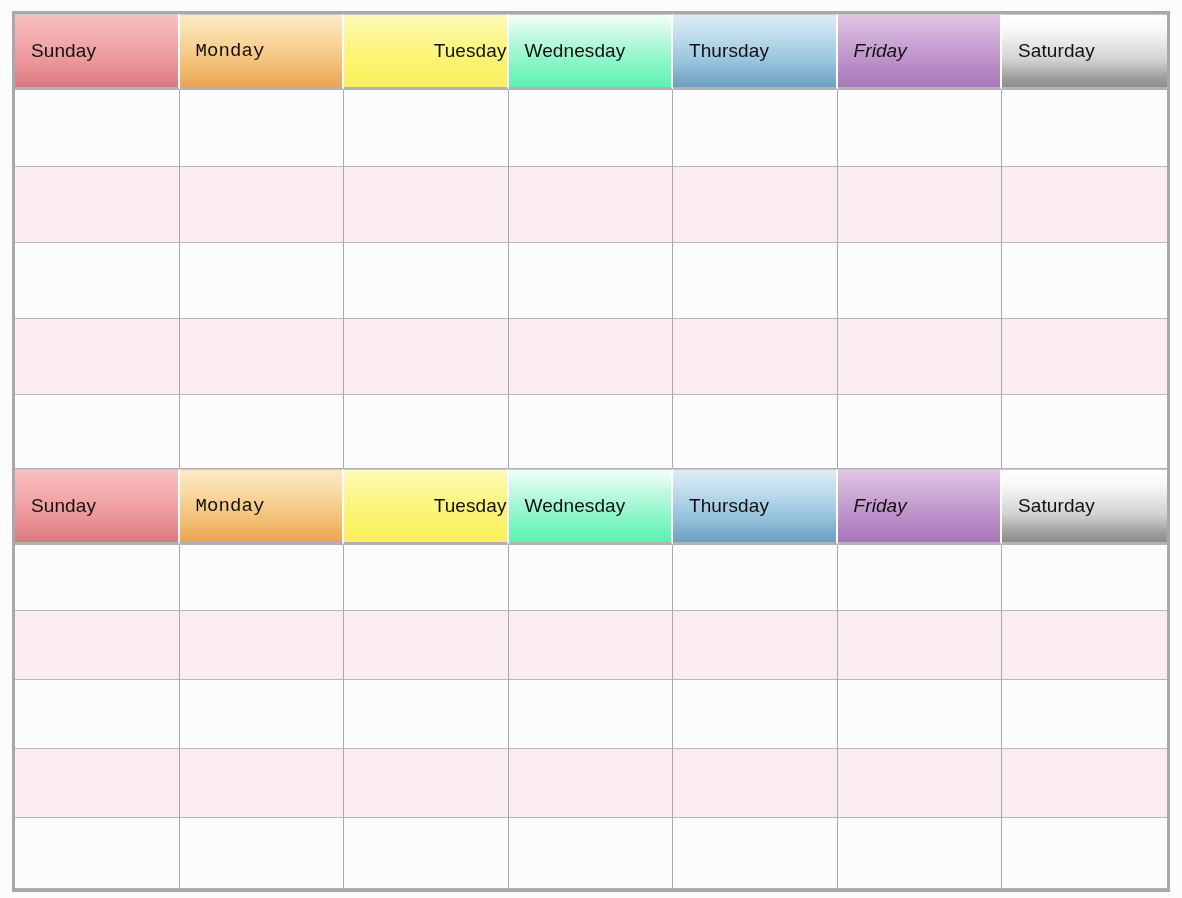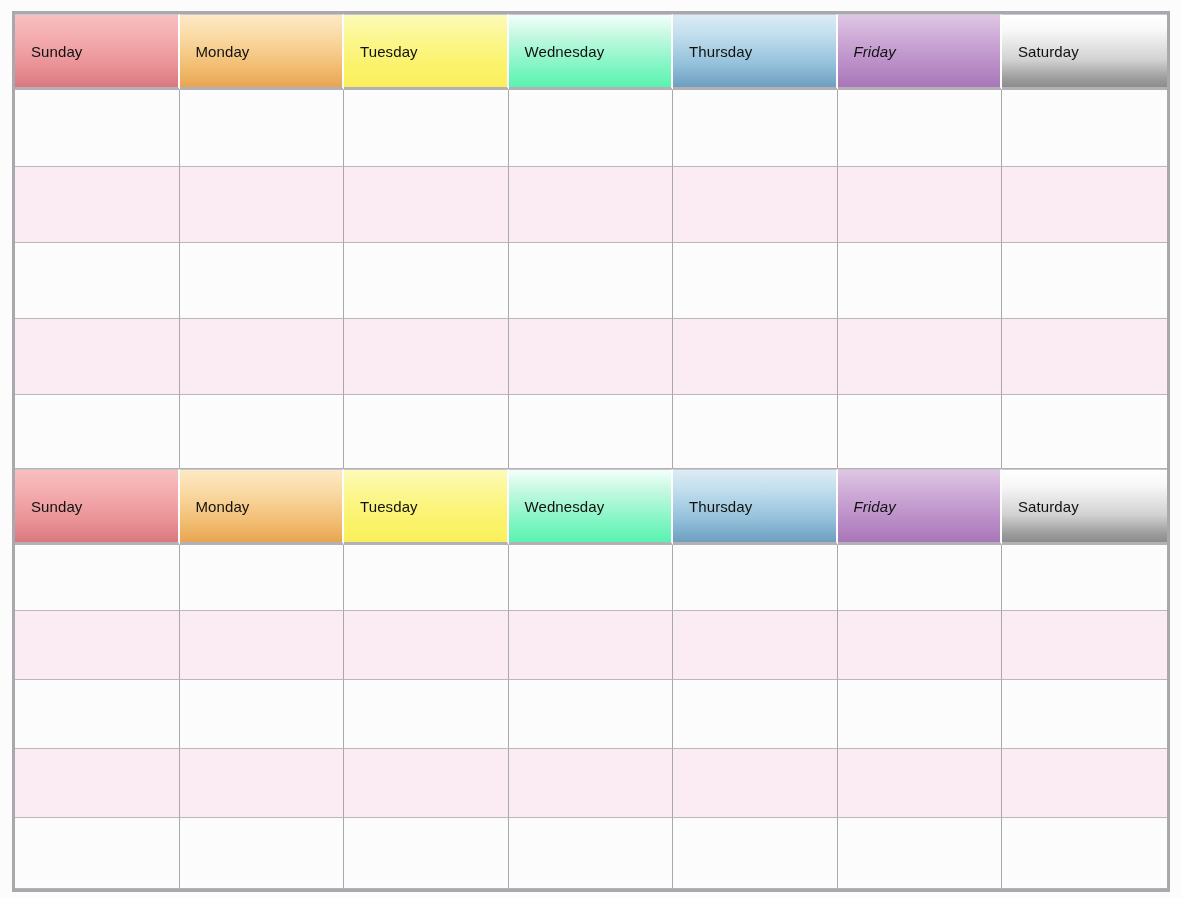--- a/index.html
+++ b/index.html
@@ -50,32 +50,32 @@
   }
   .calendar-table td:last-child { border-right: none; }
 
   
   tr.day-header-row td {
     height: 72px;
     border-right: 2px solid #fdfdfd;
     border-bottom: 3px solid #b3b0b6;
     border-top: 1px solid #c9c6cc;
     padding: 0 0 0 16px;
-    font-size: 15px;
+    font-size: 19px;
     color: #111111;
     white-space: nowrap;
     letter-spacing: 0.1px;
   }
   tr.day-header-row td:last-child {
     border-right: none;
   }
 
   .hdr-sunday    { background: linear-gradient(180deg, #f8bfc1 0%, #f4acae 32%, #e99195 72%, #d9787e 100%); }
-  .hdr-monday    { background: linear-gradient(180deg, #fde9c6 0%, #fadaa4 30%, #f2bd72 72%, #e8a552 100%); }
-  .hdr-tuesday   { background: linear-gradient(180deg, #fdfbb9 0%, #fcf794 28%, #fbf36e 66%, #faf05c 100%); }
+  .hdr-monday    { background: linear-gradient(180deg, #fde9c6 0%, #fadaa4 30%, #f2bd72 72%, #e8a552 100%); font-family: Liberation Mono, monospace; }
+  .hdr-tuesday   { background: linear-gradient(180deg, #fdfbb9 0%, #fcf794 28%, #fbf36e 66%, #faf05c 100%); text-align: right; }
   .hdr-wednesday { background: linear-gradient(180deg, #f2fffb 0%, #c9f9e3 26%, #8cf6c8 64%, #59f3b0 100%); }
   .hdr-thursday  { background: linear-gradient(180deg, #dcecf5 0%, #c3dfee 26%, #96c2dc 66%, #6e9fc0 100%); }
   .hdr-friday    { background: linear-gradient(180deg, #dfc7e4 0%, #d0aed9 28%, #bb8fc8 66%, #a876b8 100%); font-style: italic; }
   .hdr-saturday  { background: linear-gradient(180deg, #ffffff 0%, #f7f7f7 22%, #d2d2d2 62%, #9d9d9d 88%, #8c8c8c 100%); }
 
   
   tr.body-row td { height: 67px; }
   tr.row-plain td { background-color: #fdfcfd; }
   tr.row-tint  td { background-color: #fbecf4; }
   tr.body-row.last-of-block td { border-bottom: 1px solid #b3b0b6; }

